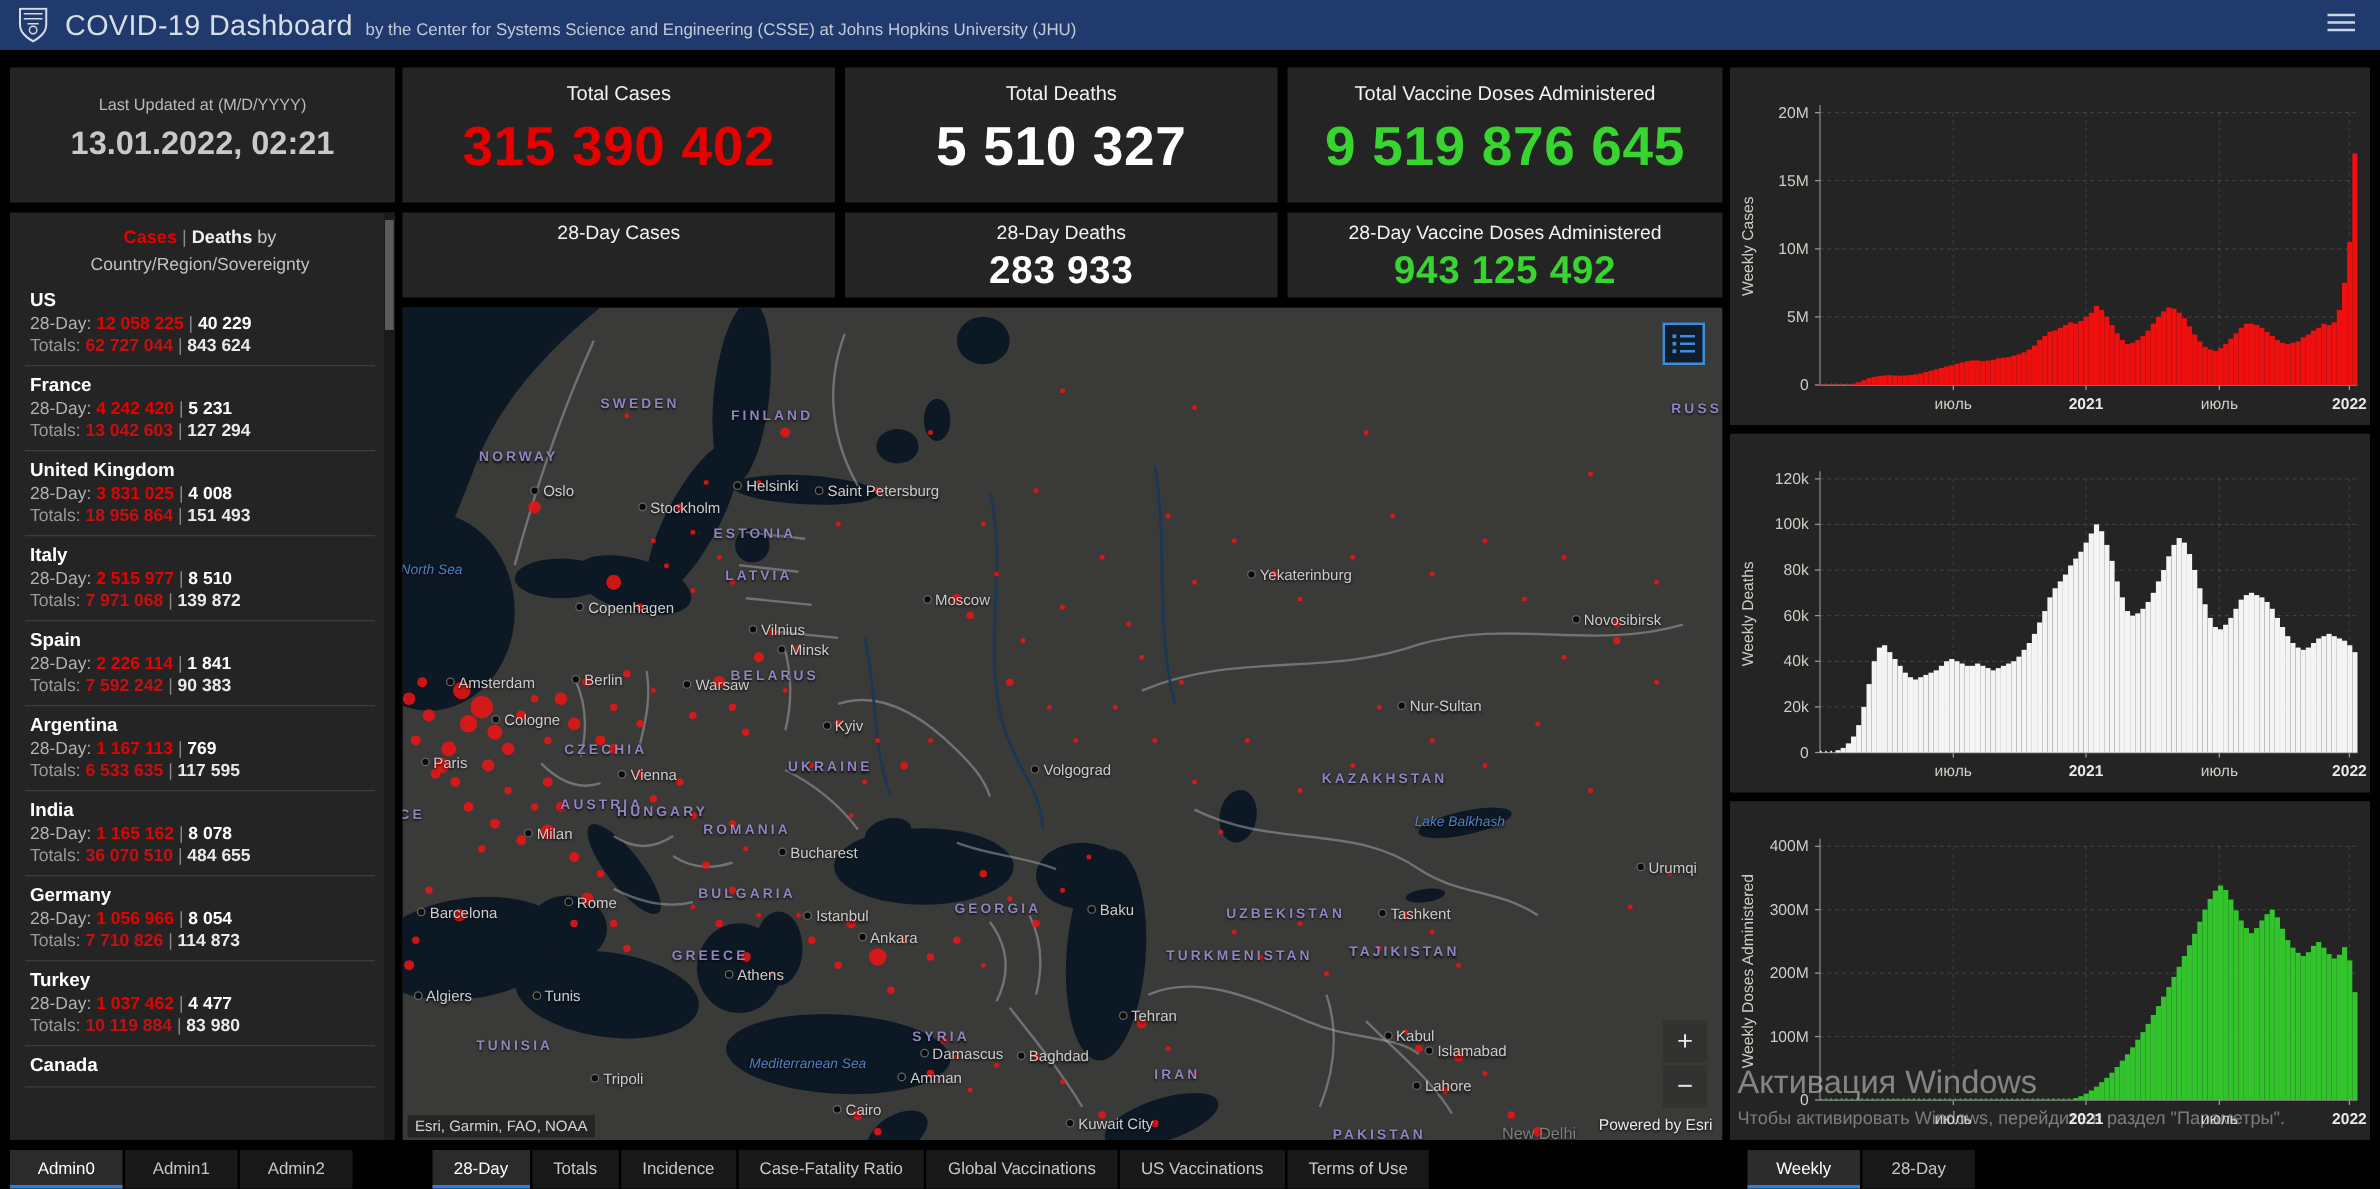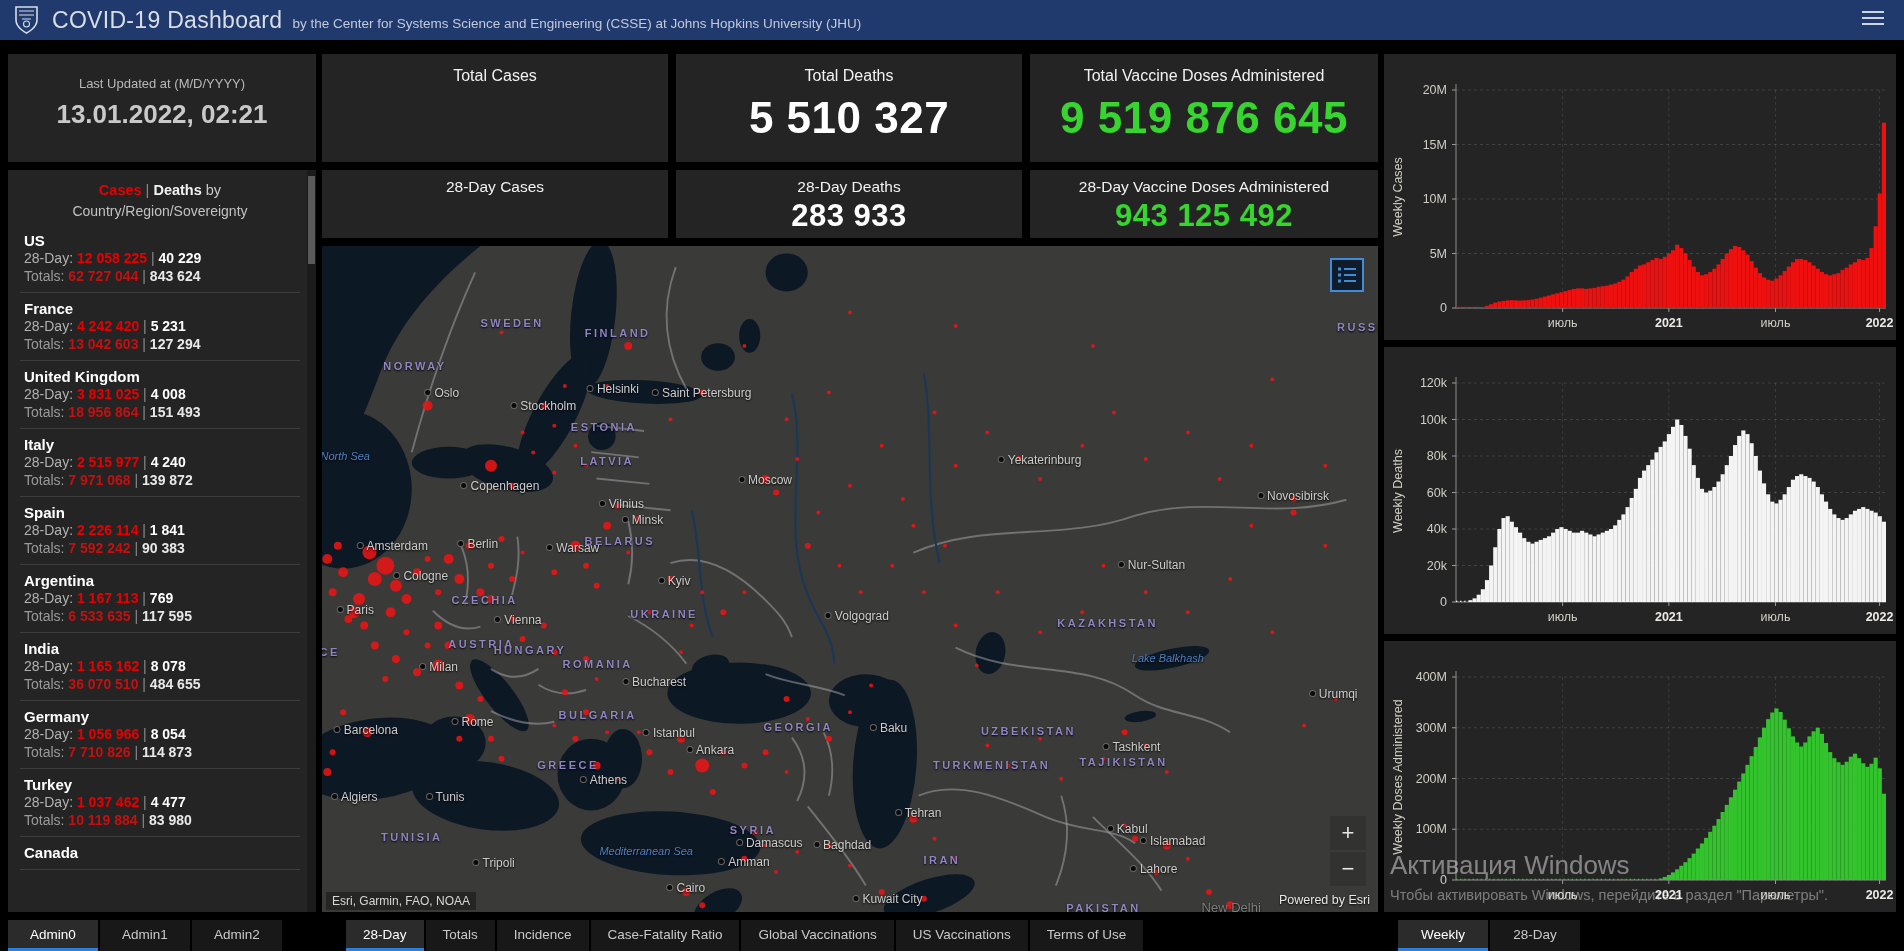--- a/index.html
+++ b/index.html
@@ -117,21 +117,21 @@
           <div class="row"><span class="pref">28-Day: </span><span class="redv">4 242 420</span><span class="sep"> | </span><span class="whitev">5 231</span></div>
           <div class="row"><span class="pref2">Totals: </span><span class="redv2">13 042 603</span><span class="sep"> | </span><span class="whitev2">127 294</span></div>
         </div>
         <div class="entry">
           <div class="name">United Kingdom</div>
           <div class="row"><span class="pref">28-Day: </span><span class="redv">3 831 025</span><span class="sep"> | </span><span class="whitev">4 008</span></div>
           <div class="row"><span class="pref2">Totals: </span><span class="redv2">18 956 864</span><span class="sep"> | </span><span class="whitev2">151 493</span></div>
         </div>
         <div class="entry">
           <div class="name">Italy</div>
-          <div class="row"><span class="pref">28-Day: </span><span class="redv">2 515 977</span><span class="sep"> | </span><span class="whitev">4 240</span></div>
+          <div class="row"><span class="pref">28-Day: </span><span class="redv">2 515 977</span><span class="sep"> | </span><span class="whitev">8 510</span></div>
           <div class="row"><span class="pref2">Totals: </span><span class="redv2">7 971 068</span><span class="sep"> | </span><span class="whitev2">139 872</span></div>
         </div>
         <div class="entry">
           <div class="name">Spain</div>
           <div class="row"><span class="pref">28-Day: </span><span class="redv">2 226 114</span><span class="sep"> | </span><span class="whitev">1 841</span></div>
           <div class="row"><span class="pref2">Totals: </span><span class="redv2">7 592 242</span><span class="sep"> | </span><span class="whitev2">90 383</span></div>
         </div>
         <div class="entry">
           <div class="name">Argentina</div>
           <div class="row"><span class="pref">28-Day: </span><span class="redv">1 167 113</span><span class="sep"> | </span><span class="whitev">769</span></div>
@@ -157,20 +157,21 @@
         </div>
       </div>
   </div>
   <div id="cscroll">
       <div class="thumb"></div>
     </div>
 </div>
 
 <div class="panel tile row1" style="left:322px;top:54px;width:346px;height:108px">
   <div class="tlabel">Total Cases</div>
+  <div class="tvalue" style="color: rgb(230, 0, 0);">315 390 402</div>
 </div>
 <div class="panel tile row1" style="left:676px;top:54px;width:346px;height:108px">
   <div class="tlabel">Total Deaths</div>
   <div class="tvalue" style="color: rgb(255, 255, 255);">5 510 327</div>
 </div>
 <div class="panel tile row1" style="left:1030px;top:54px;width:348px;height:108px">
   <div class="tlabel">Total Vaccine Doses Administered</div>
   <div class="tvalue" style="color: rgb(56, 212, 48);">9 519 876 645</div>
 </div>
 <div class="panel tile row2" style="left:322px;top:170px;width:346px;height:68px">
@@ -471,21 +472,21 @@
       <div class="ml ml-t" style="left: 50.7%; top: 55.5%;">Volgograd</div>
       <div class="ml ml-t" style="left: 31.5%; top: 65.5%;">Bucharest</div>
       <div class="ml ml-t" style="left: 11.1%; top: 63.2%;">Milan</div>
       <div class="ml ml-t" style="left: 14.3%; top: 71.5%;">Rome</div>
       <div class="ml ml-t" style="left: 4.2%; top: 72.6%;">Barcelona</div>
       <div class="ml ml-t" style="left: 32.9%; top: 73.1%;">Istanbul</div>
       <div class="ml ml-t" style="left: 53.7%; top: 72.4%;">Baku</div>
       <div class="ml ml-t" style="left: 36.8%; top: 75.7%;">Ankara</div>
       <div class="ml ml-t" style="left: 26.7%; top: 80.2%;">Athens</div>
       <div class="ml ml-t" style="left: 78.6%; top: 47.9%;">Nur-Sultan</div>
-      <div class="ml ml-t" style="left: 76.7%; top: 72.8%; margin-top: 16px;">Tashkent</div>
+      <div class="ml ml-t" style="left: 76.7%; top: 72.8%;">Tashkent</div>
       <div class="ml ml-t" style="left: 95.8%; top: 67.3%;">Urumqi</div>
       <div class="ml ml-t" style="left: 3.1%; top: 82.8%;">Algiers</div>
       <div class="ml ml-t" style="left: 11.7%; top: 82.8%;">Tunis</div>
       <div class="ml ml-t" style="left: 16.3%; top: 92.6%;">Tripoli</div>
       <div class="ml ml-t" style="left: 42.4%; top: 89.7%;">Damascus</div>
       <div class="ml ml-t" style="left: 40%; top: 92.5%;">Amman</div>
       <div class="ml ml-t" style="left: 34.5%; top: 96.4%;">Cairo</div>
       <div class="ml ml-t" style="left: 49.3%; top: 90%;">Baghdad</div>
       <div class="ml ml-t" style="left: 56.5%; top: 85.1%;">Tehran</div>
       <div class="ml ml-t" style="left: 53.6%; top: 98%;">Kuwait City</div>

